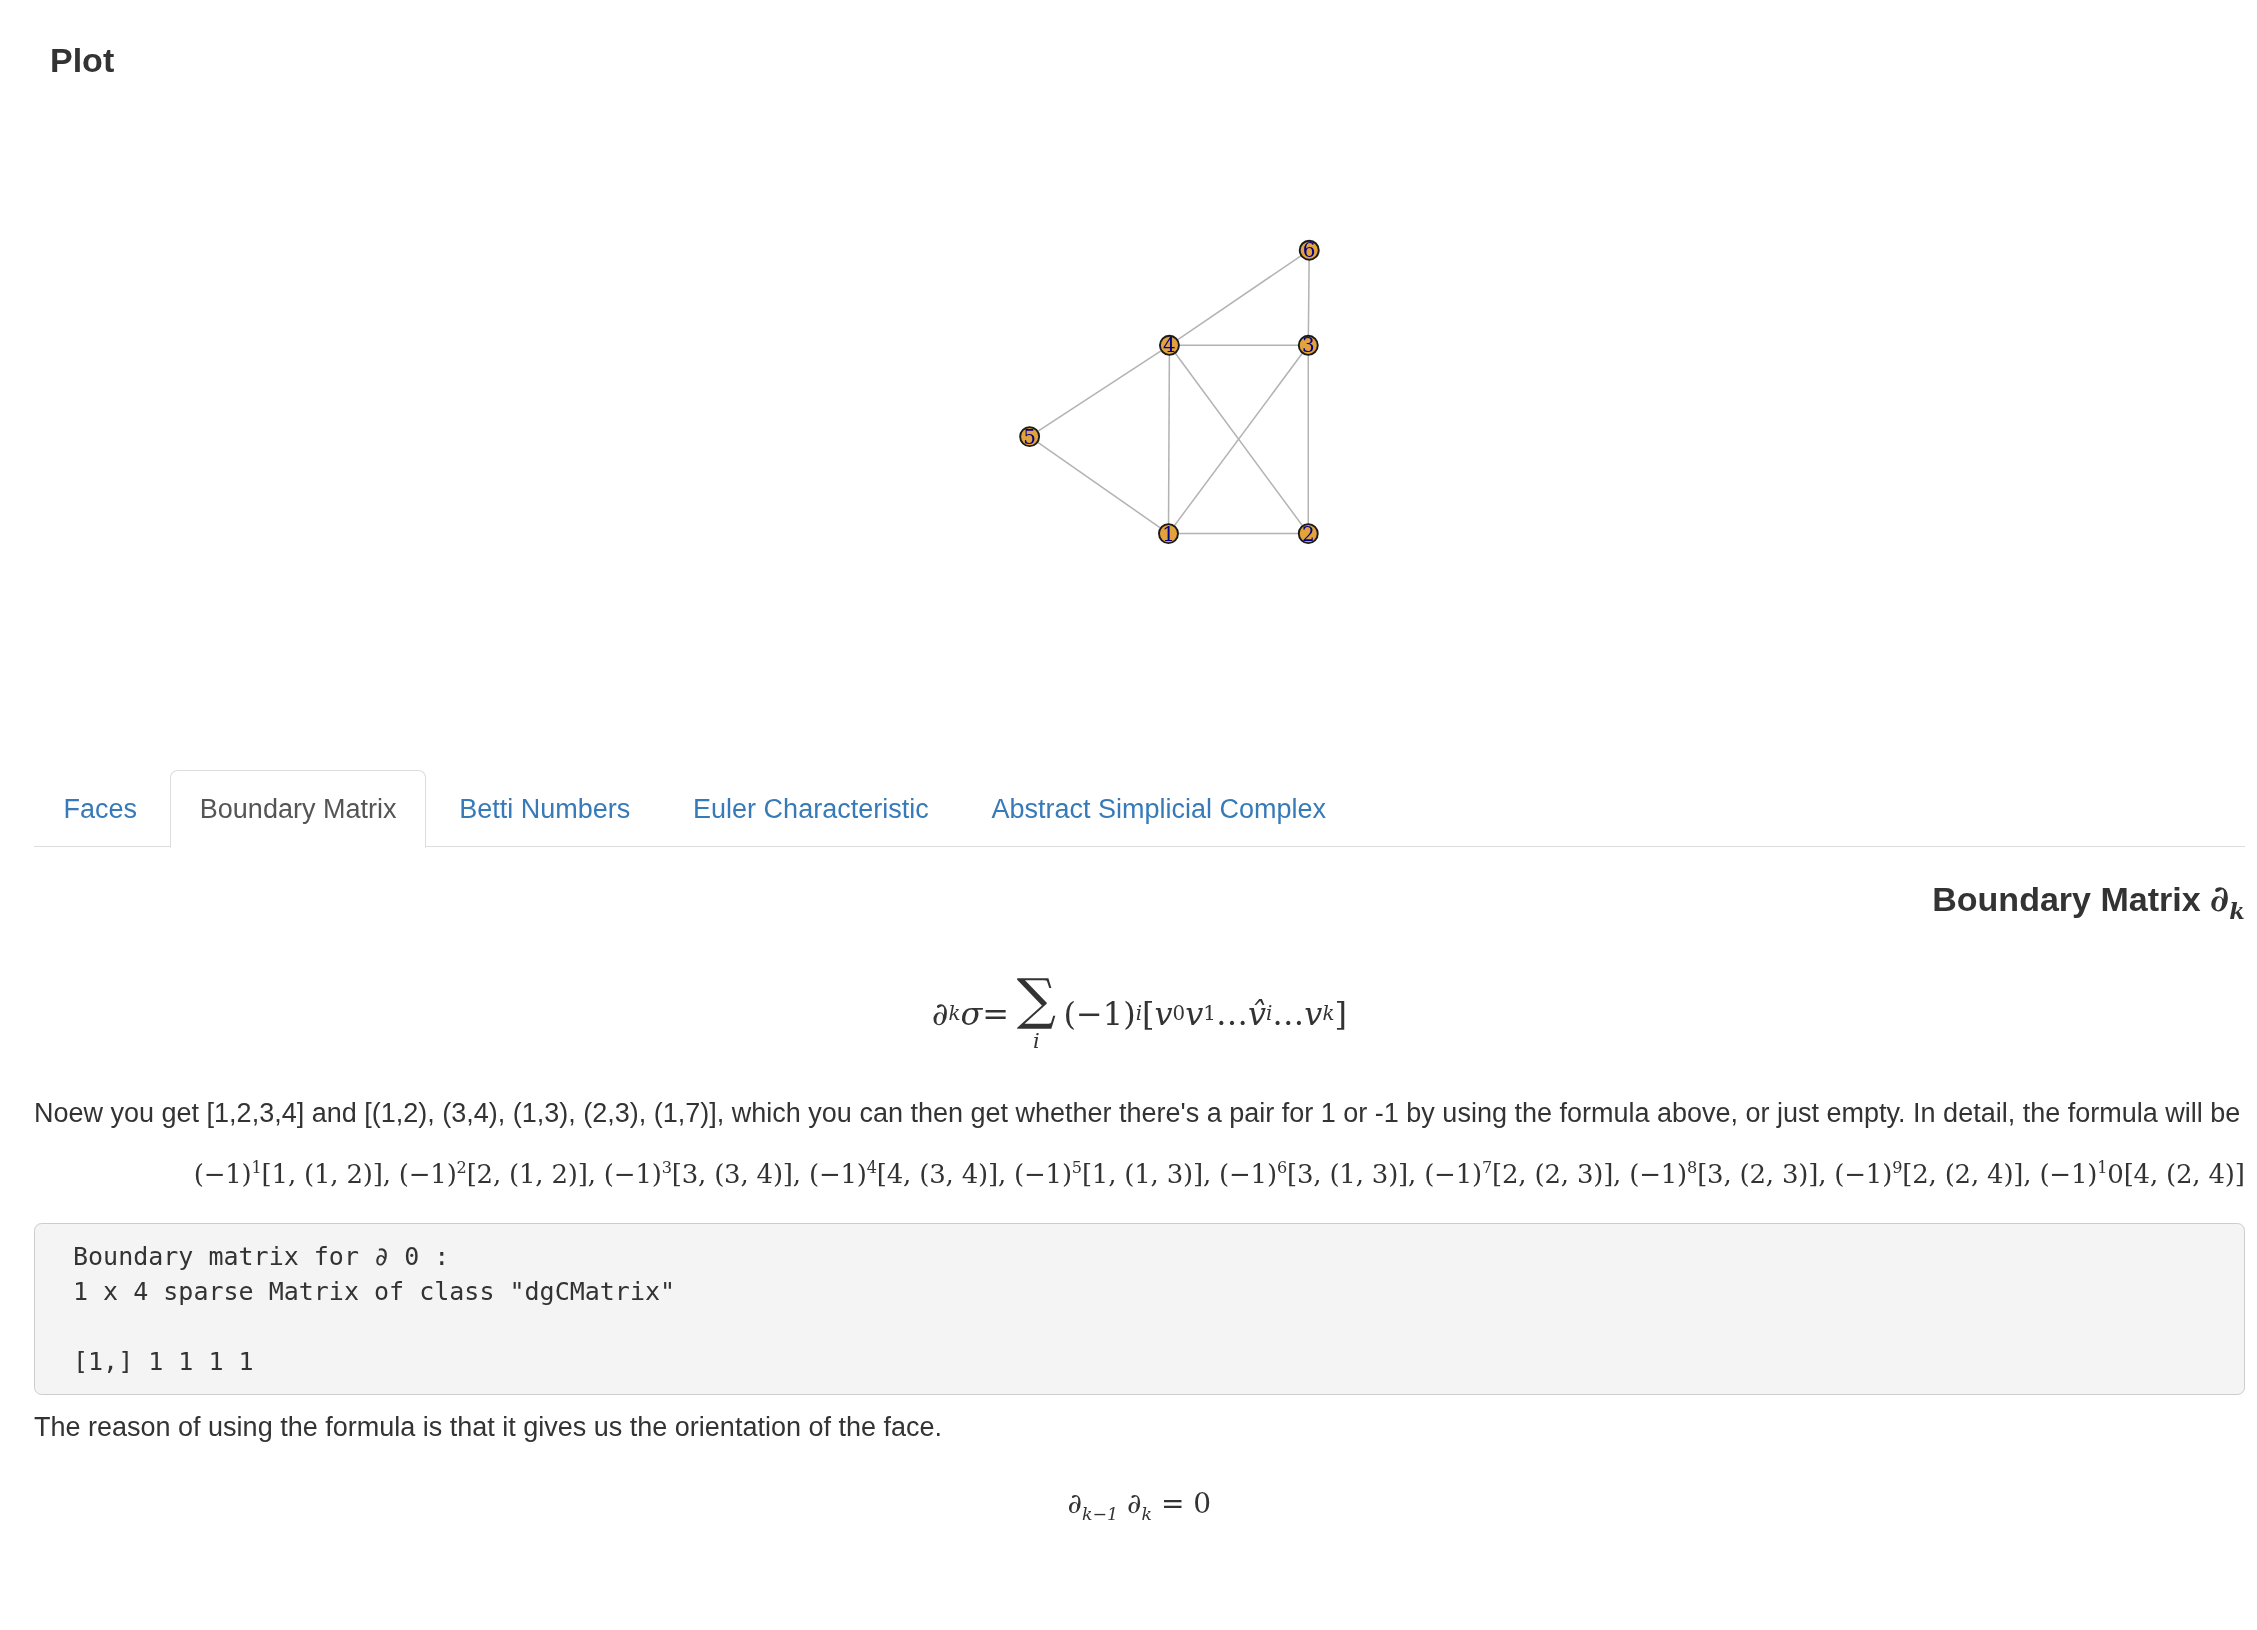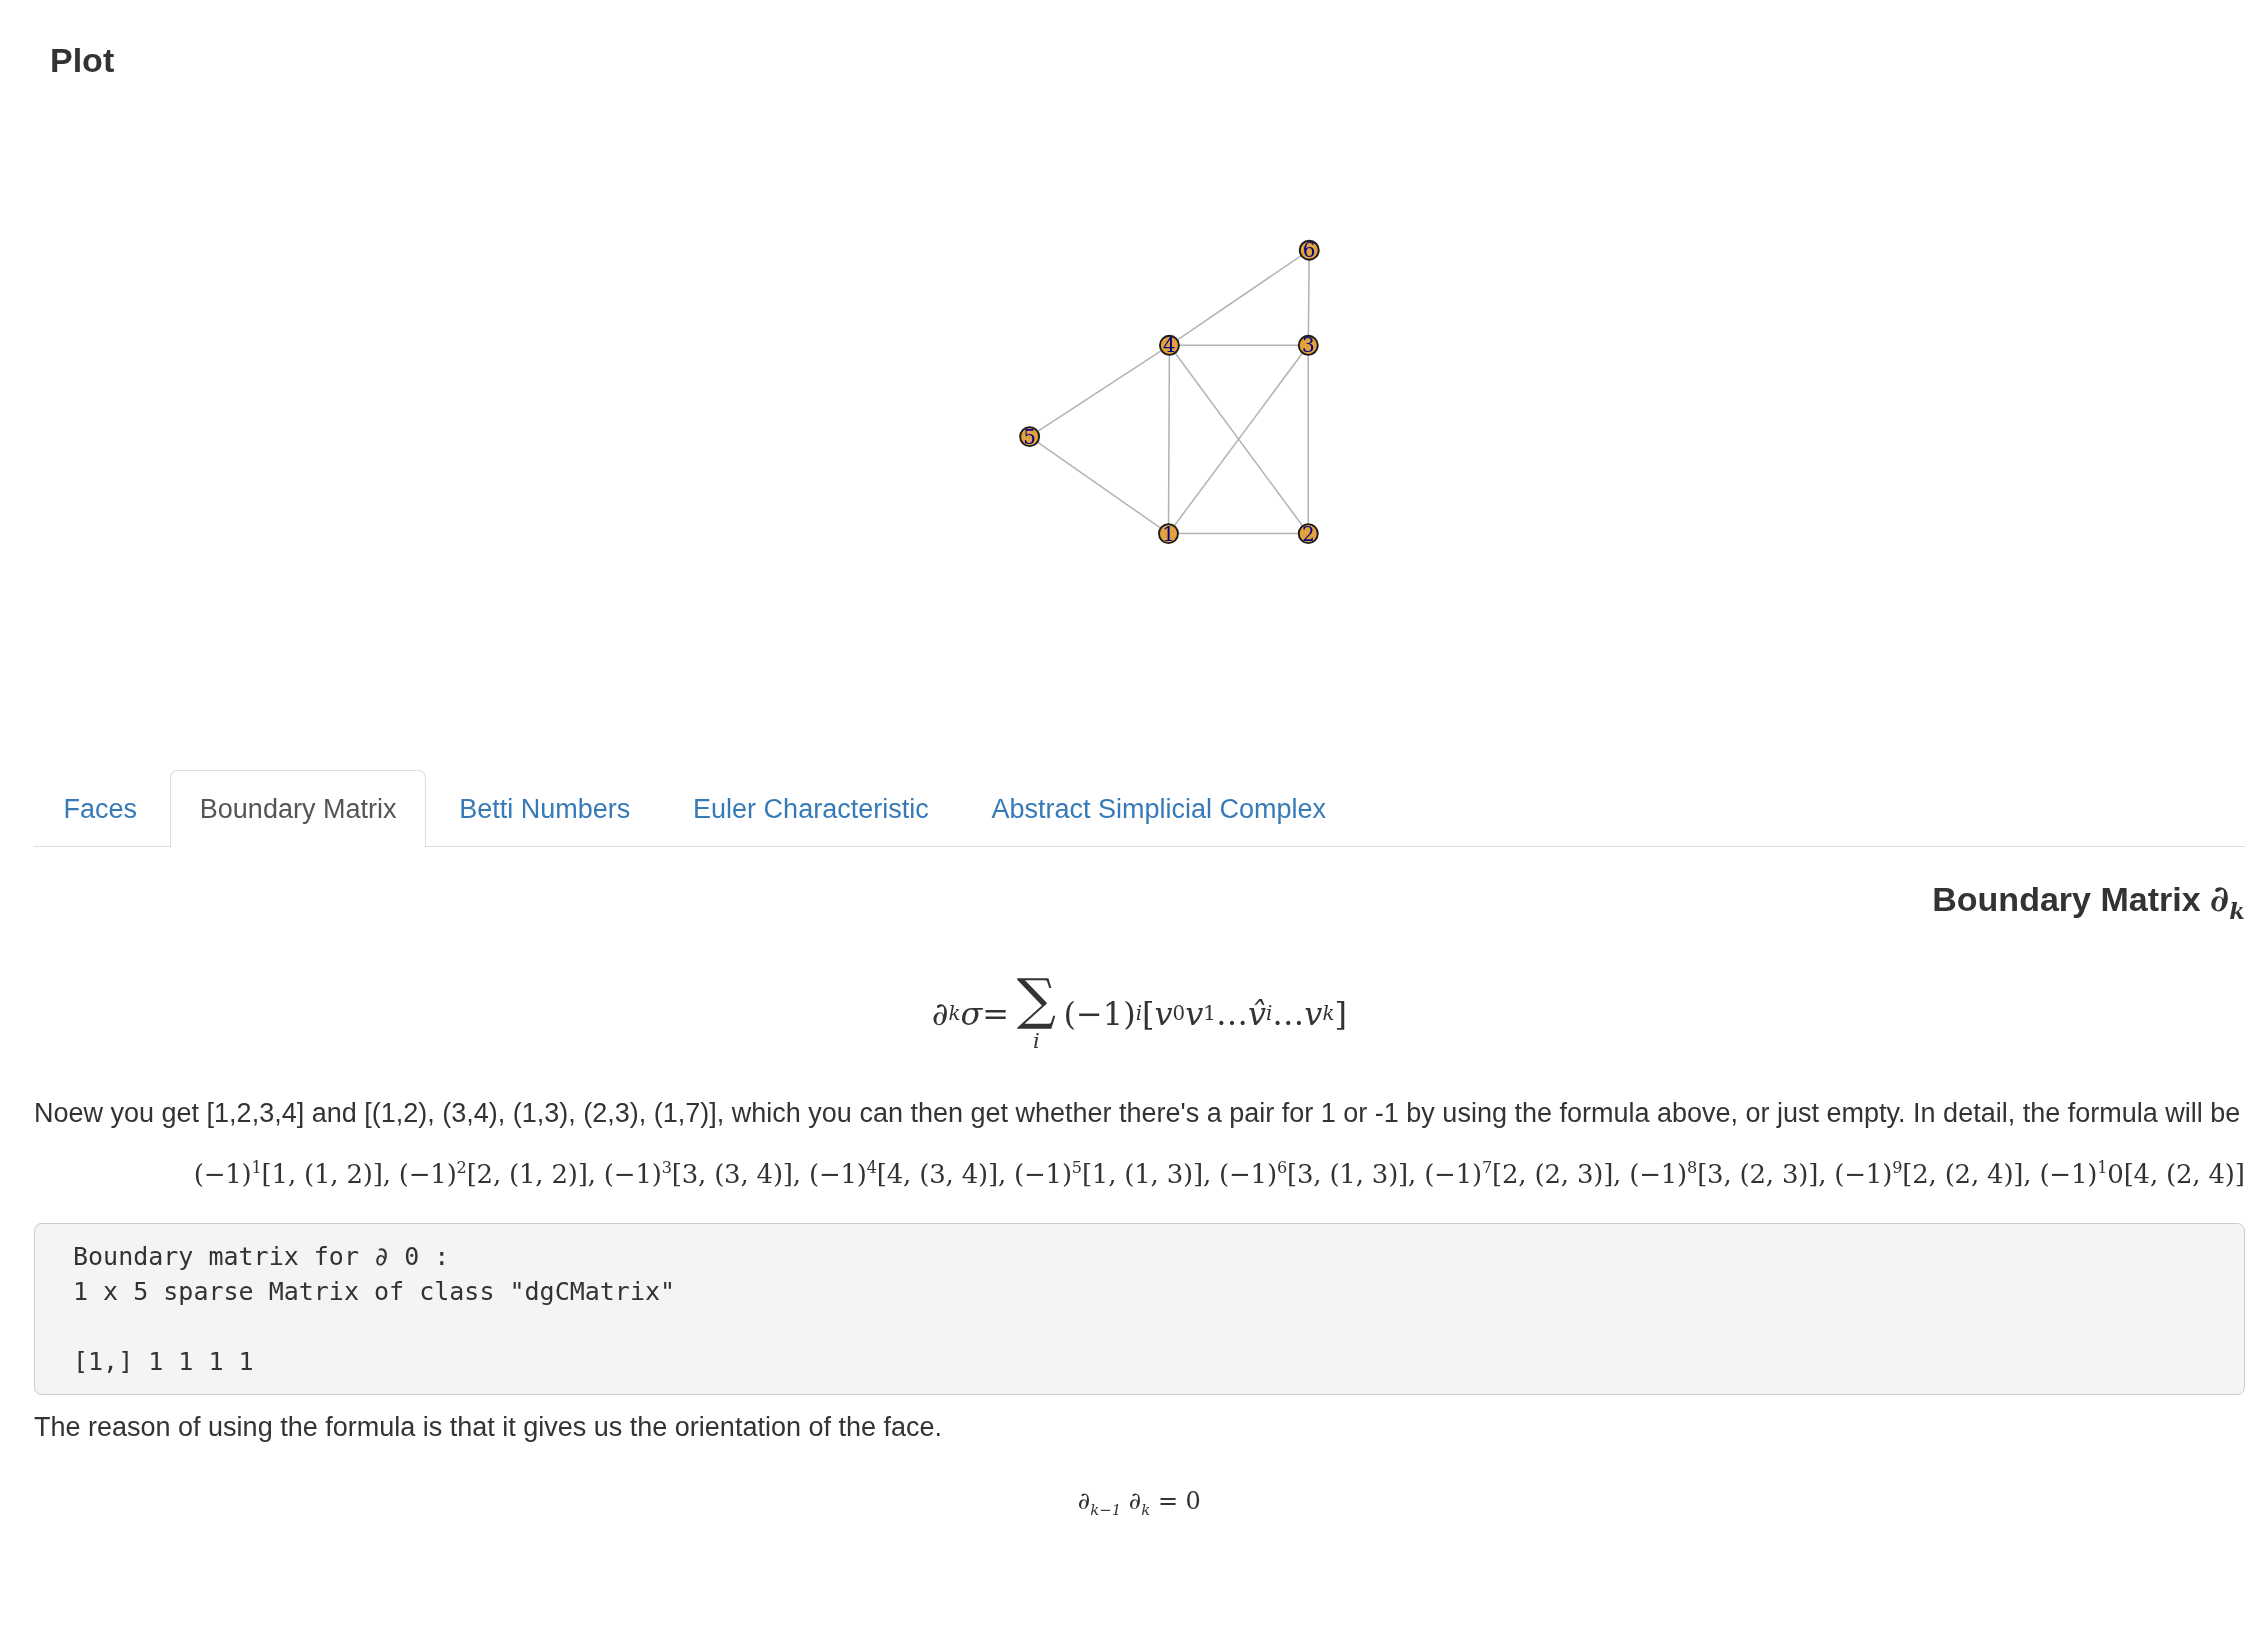--- a/index.html
+++ b/index.html
@@ -96,21 +96,21 @@
     padding: 15px 38px;
     margin: 34px 0 0 0;
     font-family: "DejaVu Sans Mono", monospace;
     font-size: 25px;
     line-height: 35px;
     color: #333;
     overflow: hidden;
   }
 
   .formula-bottom {
-    font-size: 24px;
+    font-size: 28px;
     text-align: center;
     margin: 44px 0 19px 0;
   }
 </style>
 </head>
 <body>
 
 <div class="container">
 
   <h4 class="page-title">Plot</h4>
@@ -179,21 +179,21 @@
     </div>
 
   <p class="para">
     </p>
     <div>Noew you get [1,2,3,4] and [(1,2), (3,4), (1,3), (2,3), (1,7)], which you can then get whether there's a pair for 1 or -1 by using the formula above, or just empty. In detail, the formula will be</div>
   <p></p>
 
   <div class="formula-line math"><span>(−1)</span><sup>1</sup><span>[1, (1, 2)], (−1)</span><sup>2</sup><span>[2, (1, 2)], (−1)</span><sup>3</sup><span>[3, (3, 4)], (−1)</span><sup>4</sup><span>[4, (3, 4)], (−1)</span><sup>5</sup><span>[1, (1, 3)], (−1)</span><sup>6</sup><span>[3, (1, 3)], (−1)</span><sup>7</sup><span>[2, (2, 3)], (−1)</span><sup>8</sup><span>[3, (2, 3)], (−1)</span><sup>9</sup><span>[2, (2, 4)], (−1)</span><sup>1</sup><span>0[4, (2, 4)]</span></div>
 
   <pre class="code-block">Boundary matrix for ∂ 0 :
-1 x 5 sparse Matrix of class "dgCMatrix"
+1 x 4 sparse Matrix of class "dgCMatrix"
 
 [1,] 1 1 1 1</pre>
 
   <p class="para">
     </p>
     <div>The reason of using the formula is that it gives us the orientation of the face.</div>
   <p></p>
 
   <div class="formula-bottom math"><span class="mi">∂</span><sub class="mi">k−1</sub><span> </span><span class="mi">∂</span><sub class="mi">k</sub><span> = 0</span></div>
 

